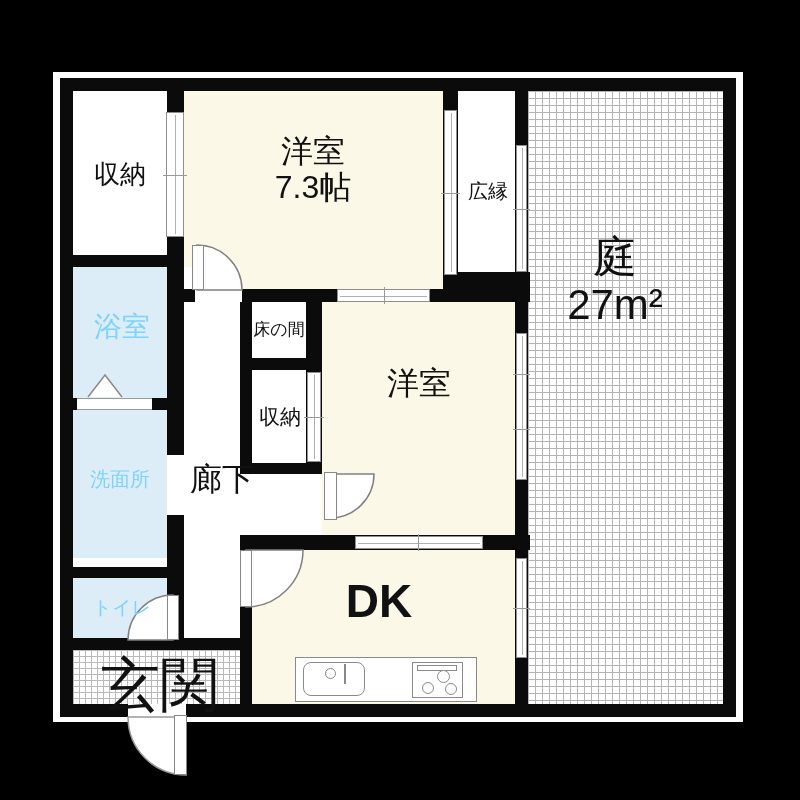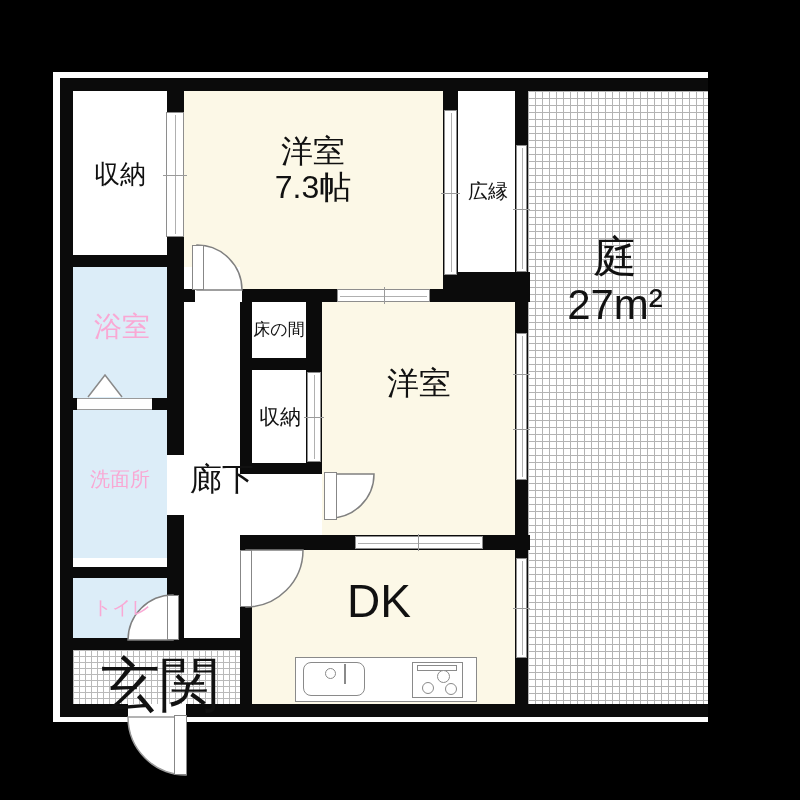--- a/index.html
+++ b/index.html
@@ -1,16 +1,16 @@
 <!DOCTYPE html>
 <html><head>
 <meta charset="utf-8">
 <style>
   html,body{margin:0;padding:0;background:#000;}
-  #canvas{position:relative;width:708px;height:800px;background:#000;overflow:hidden;
+  #canvas{position:relative;width:800px;height:800px;background:#000;overflow:hidden;
           font-family:"Liberation Sans", sans-serif;color:#111;}
   #canvas *{box-sizing:border-box;}
   .abs{position:absolute;}
   .backing{background:#fff;z-index:0;}
   .room{z-index:1;}
   .tatami{background:#fcf8e7;}
   .wet{background:#dcedf8;}
   .hatch{background-color:#fff;
     background-image:repeating-linear-gradient(to right,#b3b3b3 0 1px,transparent 1px 7px),
                      repeating-linear-gradient(to bottom,#b3b3b3 0 1px,transparent 1px 7px);}
@@ -26,21 +26,21 @@
   .vtick{position:absolute;left:-4px;right:-4px;height:1px;background:#9a9a9a;}
   .htick{position:absolute;top:-3px;bottom:-3px;width:1px;background:#9a9a9a;}
   .leaf{background:#fff;border:1px solid #878787;z-index:6;}
   #door-svg{z-index:5;pointer-events:none;}
   .fixture{background:#fff;border:1px solid #8a8a8a;z-index:5;}
   .fixline{background:#8a8a8a;z-index:6;}
   .fixcirc{border:1.5px solid #8a8a8a;border-radius:50%;background:#fff;z-index:6;}
   .label{z-index:7;text-align:center;transform:translateX(-50%);white-space:nowrap;line-height:1.12;}
   .lab-xl{font-size:32px;}
   .lab-dk{font-size:45px;}
-  .wetlab{color:#f9a8d4;}
+  .wetlab{color:#7dd3fc;}
 </style>
 </head>
 <body>
 
 <div id="canvas">
 
   <div class="abs backing" style="left:53px;top:72px;width:690px;height:650px;"></div>
 
   <div class="abs room hatch" style="left:528px;top:91px;width:195px;height:613px;"></div>
   <div class="abs room" style="left:73px;top:91px;width:94px;height:164px;background:#fff;"></div>
@@ -147,16 +147,16 @@
   <div class="abs label" style="left:279px;top:320px;font-size:17px;">床の間</div>
   <div class="abs label" style="left:280px;top:405px;font-size:21px;">収納</div>
   <div class="abs label lab-xl" style="left:419px;top:366px;">
     <span style="display:block;">洋室</span>
   </div>
   <div class="abs label wetlab" style="left:120px;top:468px;font-size:20px;">洗面所</div>
   <div class="abs label lab-xl" style="left:222px;top:462px;">廊下</div>
   <div class="abs label wetlab" style="left:122px;top:597px;font-size:19px;">トイレ</div>
   <div class="abs label" style="left:160px;top:652px;font-size:59px;">玄関</div>
   <div class="abs label lab-dk" style="left:379px;top:578px;line-height:1.0;">
-    <span style="display:block;font-size:46px;">DK</span>
+    <span style="display:block;font-size:46px;font-weight:bold;">DK</span>
   </div>
 
 </div>
 
 </body></html>

